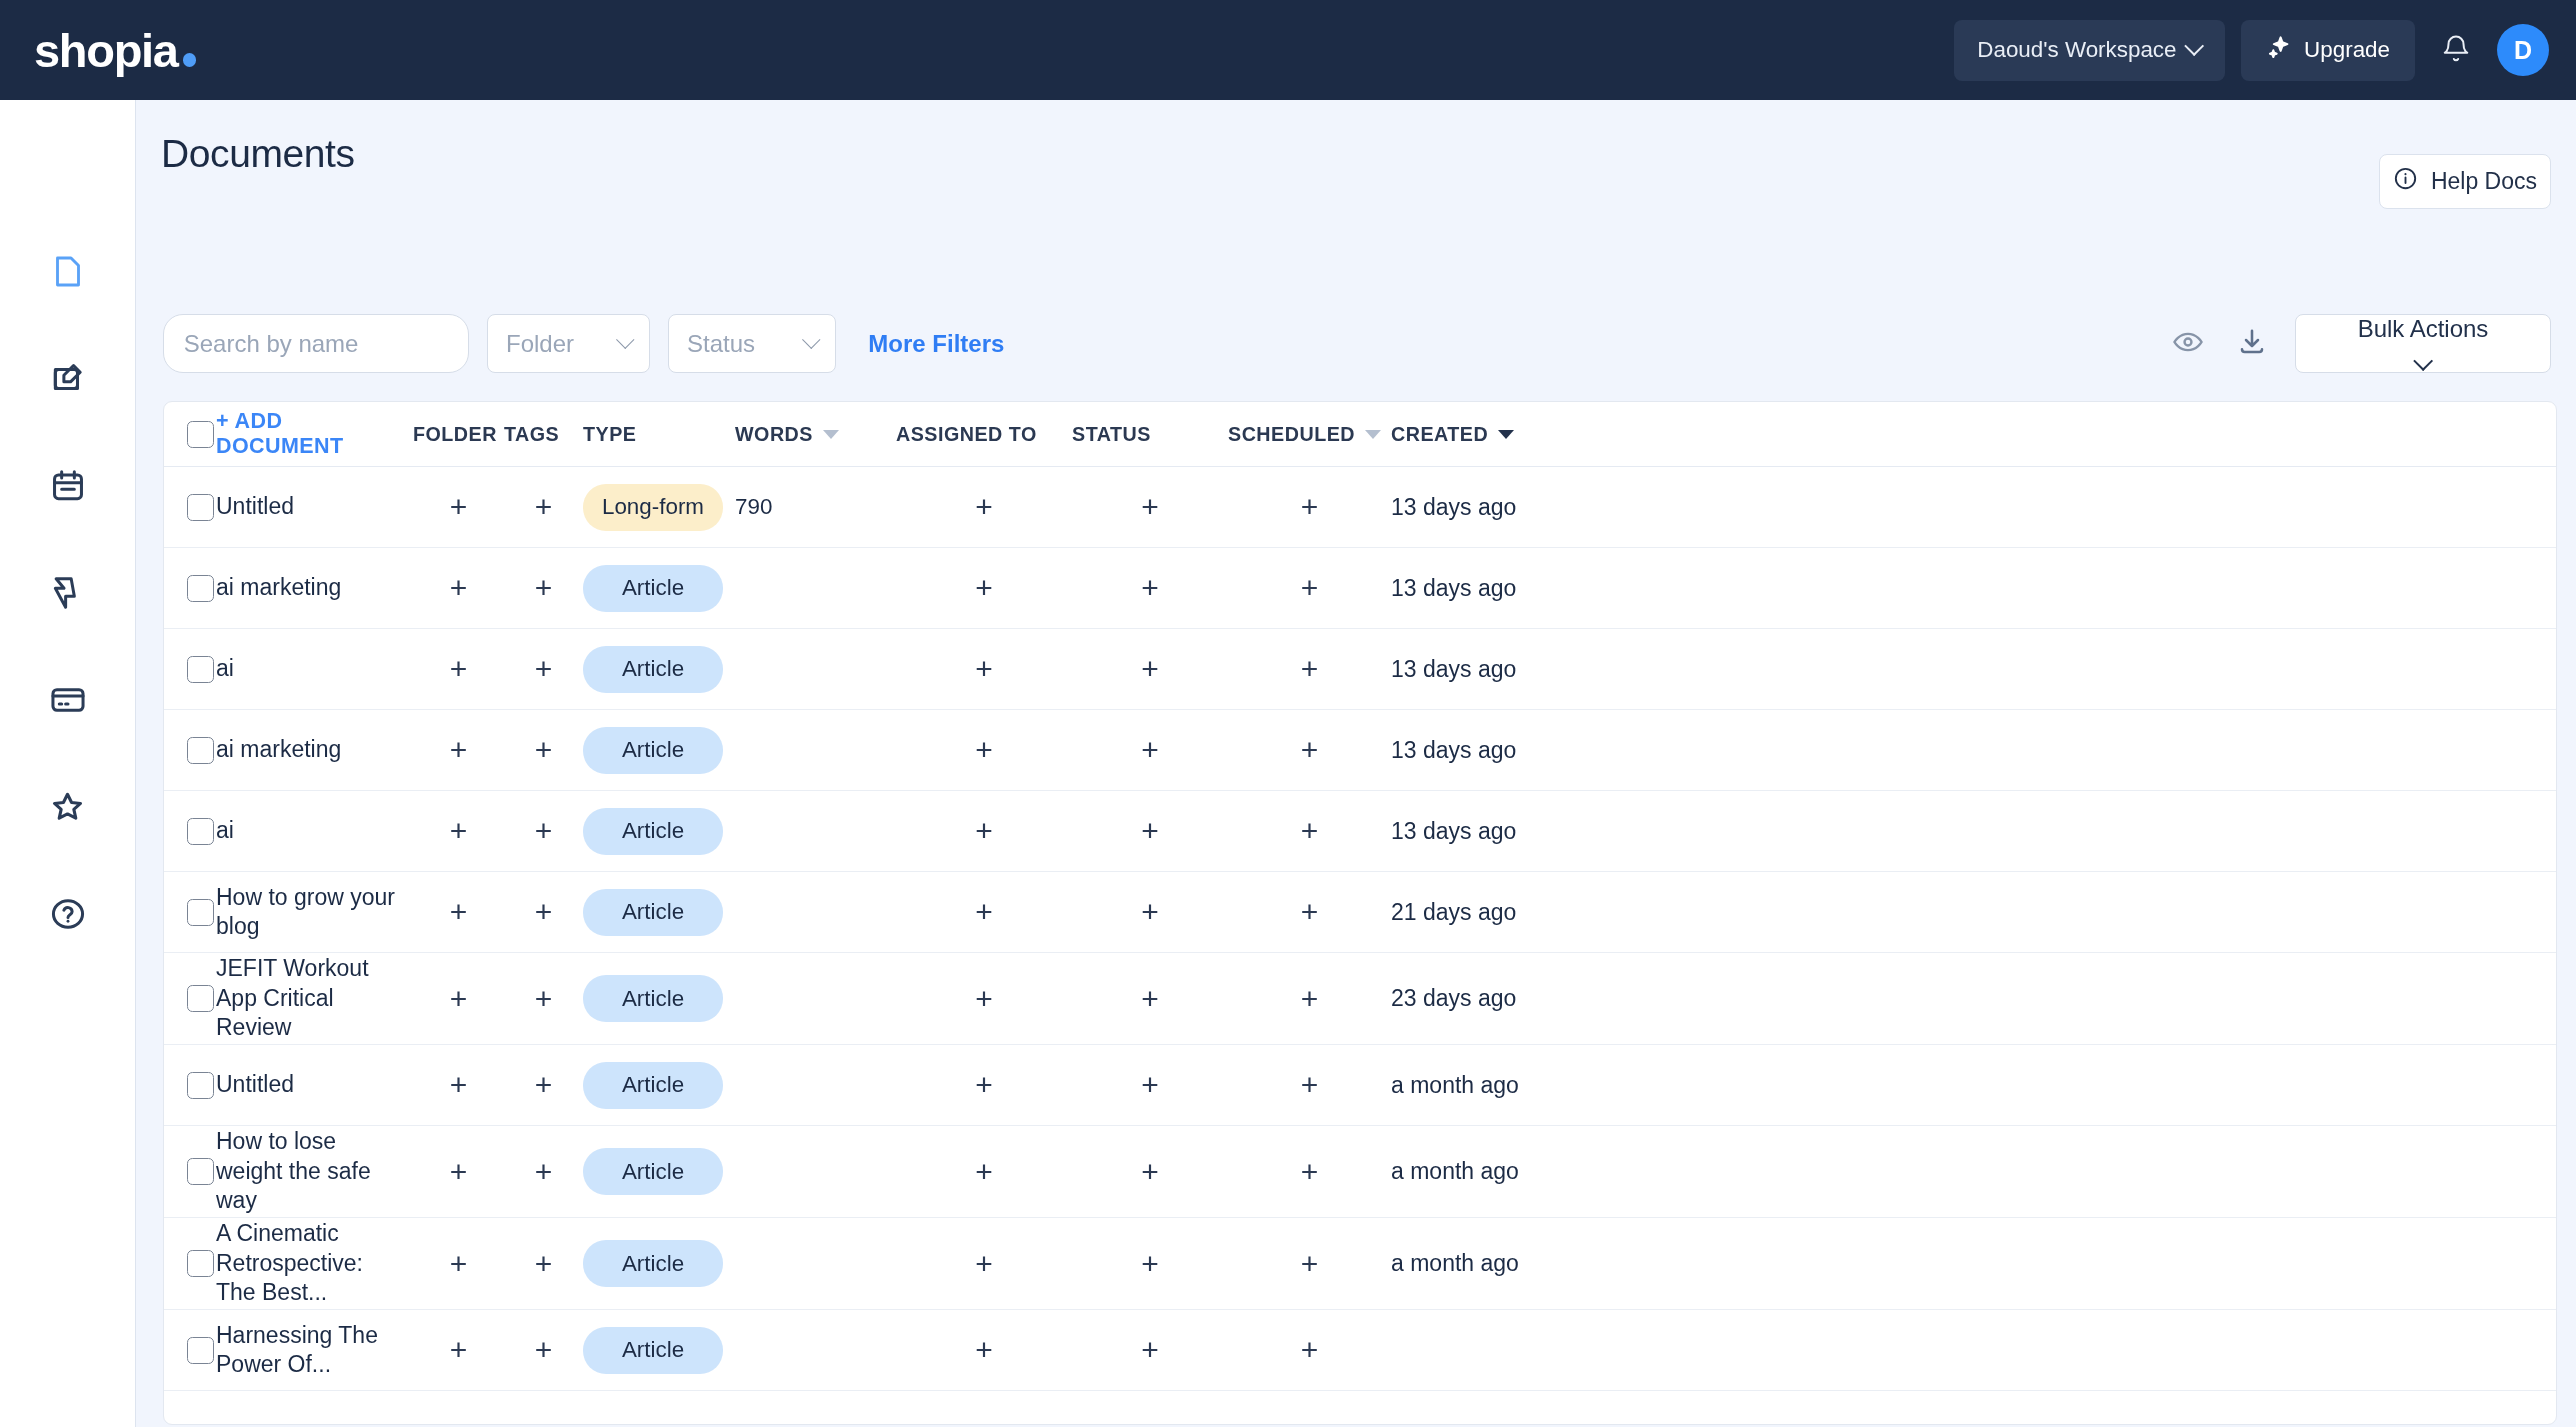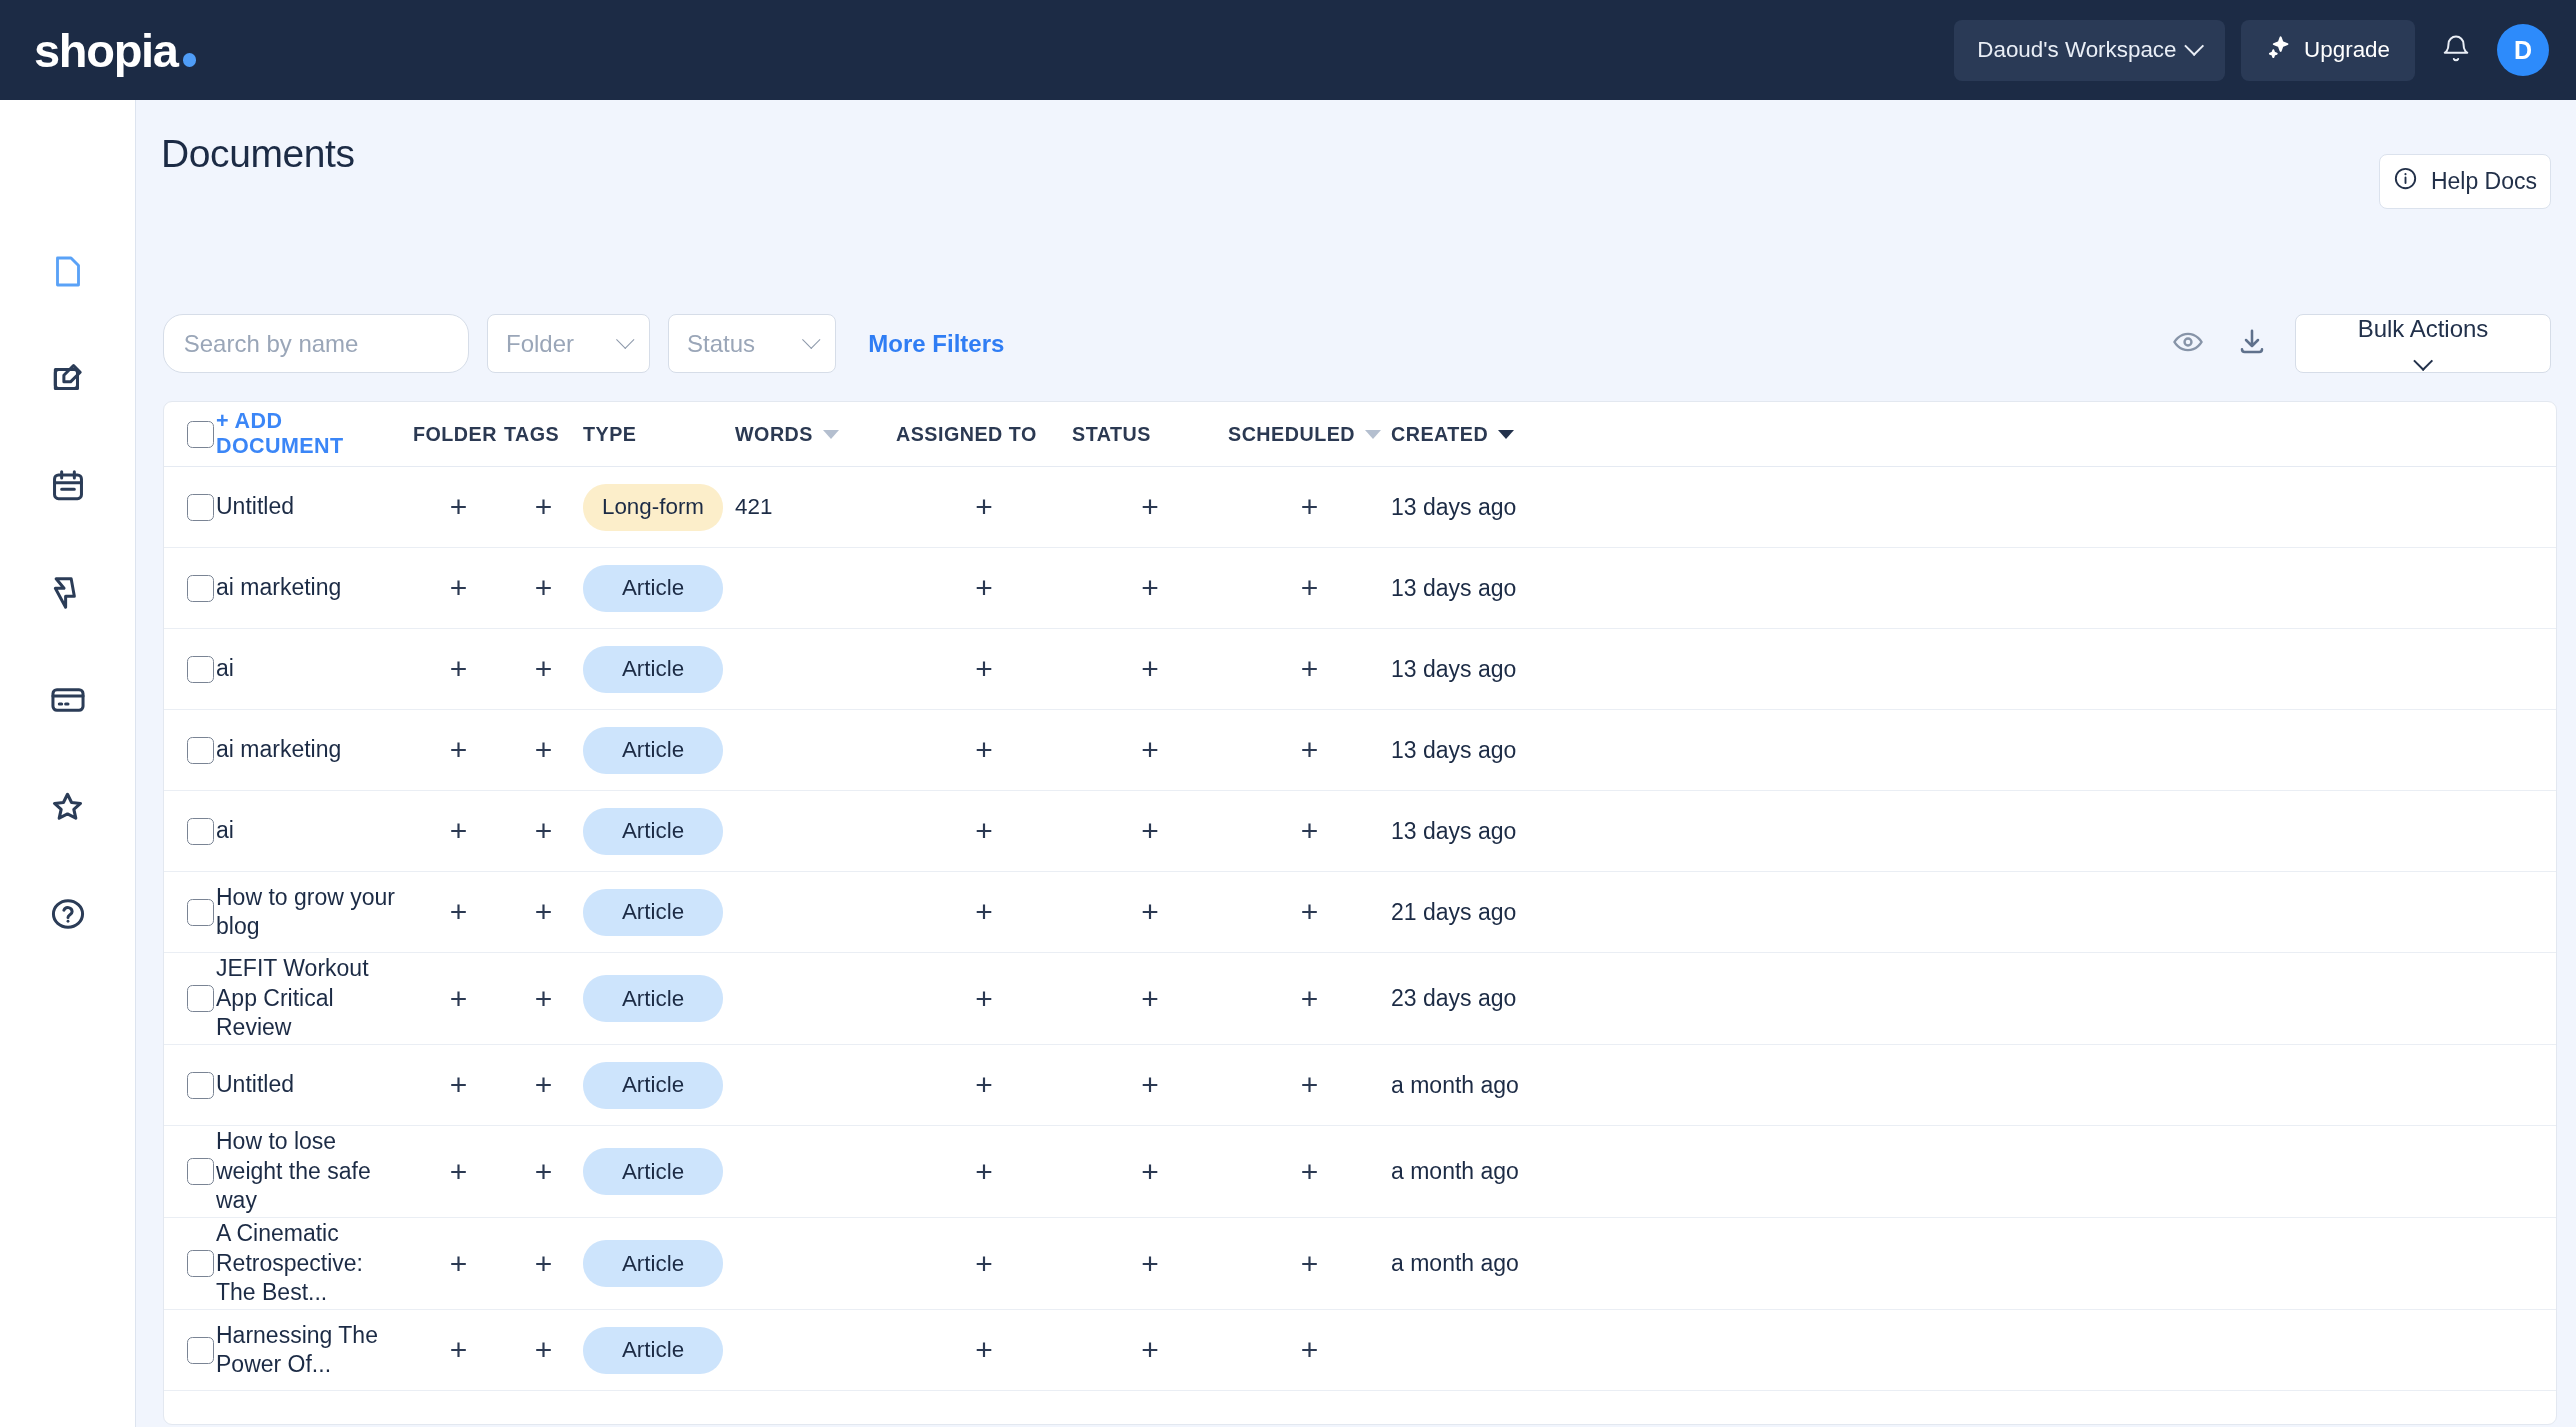--- a/index.html
+++ b/index.html
@@ -593,21 +593,21 @@
           <div class="c-name">
             <div class="doc-name">Untitled</div>
           </div>
           <div class="c-fold cell-center">
             <span class="plus">+</span>
           </div>
           <div class="c-tags cell-center">
             <span class="plus">+</span>
           </div>
           <div class="c-type"><span class="badge longform">Long-form</span></div>
-          <div class="c-words"><span class="words-val">421</span></div>
+          <div class="c-words"><span class="words-val">790</span></div>
           <div class="c-assig cell-center">
             <span class="plus">+</span>
           </div>
           <div class="c-stat cell-center">
             <span class="plus">+</span>
           </div>
           <div class="c-sched cell-center">
             <span class="plus">+</span>
           </div>
           <div class="c-crea"><span class="created-val">13 days ago</span></div>

